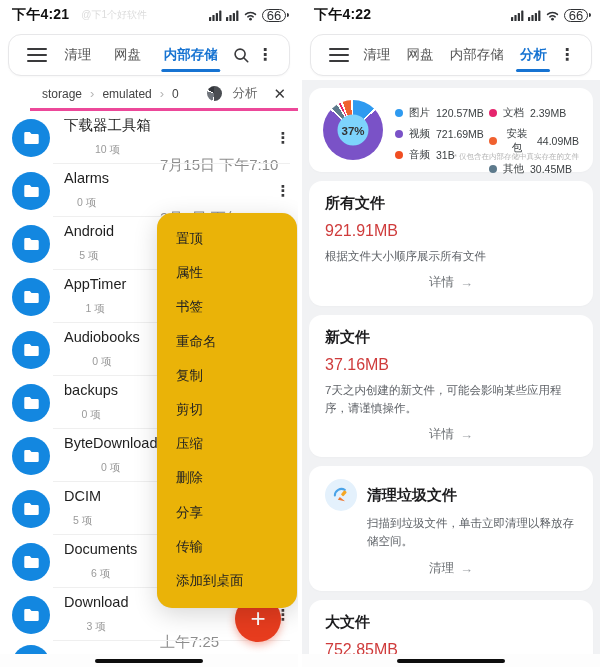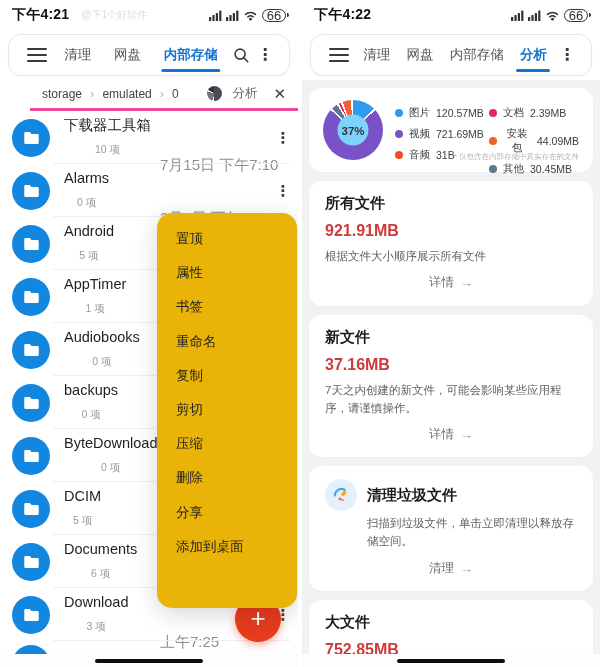--- a/index.html
+++ b/index.html
@@ -74,21 +74,21 @@
   .legendcols { flex:1; display:flex; gap:4px; position:relative; height:100%;text-align:center; }
   .legendcol { flex:1; display:flex; flex-direction:column; justify-content:flex-start; gap:7px; padding-top:6px; }
   .legenditem { display:flex; align-items:center; gap:6px; }
   .legenddot { width:8px; height:8px; border-radius:50%; flex:0 0 8px; }
   .legendlabel { font-size:10.5px; color:#3c4043; }
   .legendvalue { font-size:10.5px; color:#3c4043; }
   .chartnote { position:absolute; right:0; bottom:-2px; font-size:7.5px; color:#b3b3b3; white-space:nowrap; }
 
   .cardtitle-row { display:flex; align-items:center; gap:10px; }
   .cardtitle { font-size:15px; font-weight:700; color:#1c1c1e; }
-  .cardvalue { font-size:16px; font-weight:700; color:#cf3b3b; margin-top:9px; }
+  .cardvalue { font-size:16px; font-weight:400; color:#cf3b3b; margin-top:9px; }
   .carddesc { font-size:11.5px; color:#5f6368; line-height:1.55; margin-top:8px; }
   .cardaction { display:flex; align-items:center; justify-content:center; gap:6px; height:30px; margin-top:2px; cursor:pointer; }
   .cardaction .alabel { font-size:12.5px; color:#6b6f73; }
   .cardaction .arrow { font-size:13px; color:#9a9ea3; }
   .cleanicon { flex:0 0 32px; width:32px; height:32px; border-radius:50%; background:#e4f1fc; display:flex; align-items:center; justify-content:center; }
   .card.iconcard .carddesc { margin-left:42px; margin-top:4px; }
   .card.iconcard .cardtitle-row { margin-bottom:2px; }
 </style>
 </head>
 <body>
@@ -313,20 +313,21 @@
     <div class="ctxmenu" id="ctxmenu">
         <div class="ctxitem">置顶</div>
         <div class="ctxitem">属性</div>
         <div class="ctxitem">书签</div>
         <div class="ctxitem">重命名</div>
         <div class="ctxitem">复制</div>
         <div class="ctxitem">剪切</div>
         <div class="ctxitem">压缩</div>
         <div class="ctxitem">删除</div>
         <div class="ctxitem">分享</div>
+        <div class="ctxitem">传输</div>
         <div class="ctxitem">添加到桌面</div>
       </div>
 
     <div class="fab">
         <span>+</span>
       </div>
 
     <div class="homestrip">
         <div class="homebar"></div>
       </div>

